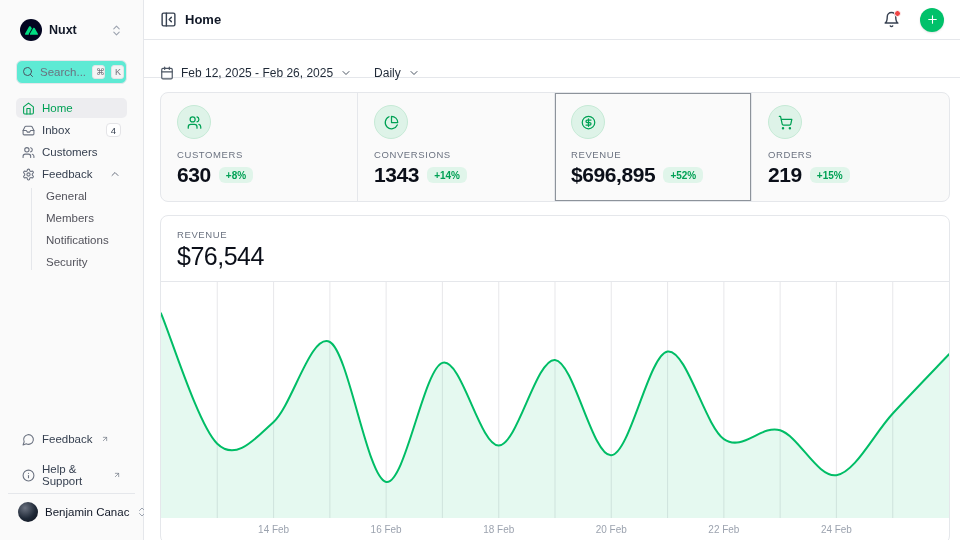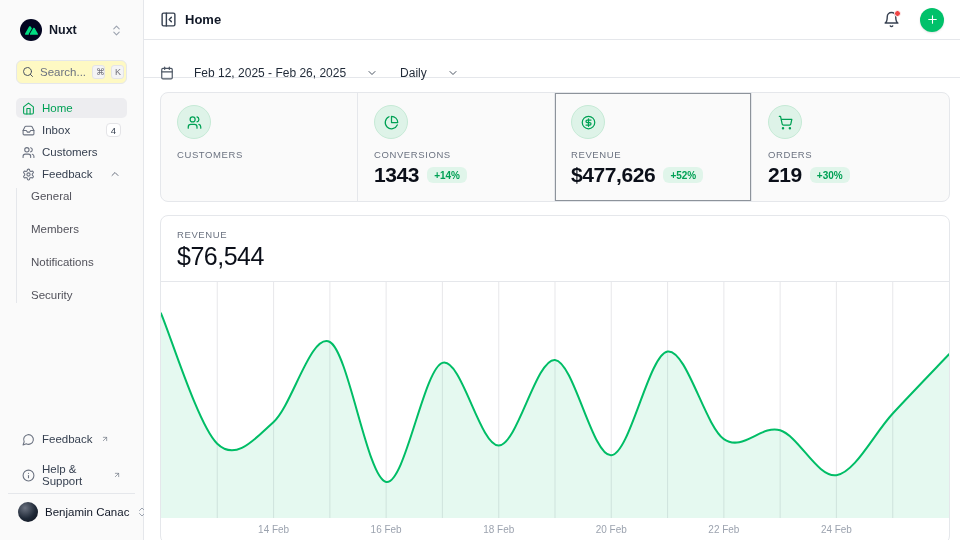--- a/index.html
+++ b/index.html
@@ -8,36 +8,36 @@
   .app { display:flex; width:960px; height:540px; }
 
   
   .sidebar { width:144px; min-width:144px; background:#fafafa; border-right:1px solid #e5e7eb;
     display:flex; flex-direction:column; padding:16px; }
   .team-row { display:flex; align-items:center; gap:7px; padding:3px 4px; border-radius:6px; }
   .team-logo { width:22px; height:22px; border-radius:50%; background:#020420; display:flex;
     align-items:center; justify-content:center; flex:none; }
   .team-name { font-size:12.5px; font-weight:700; color:#111827; flex:1; }
   .updown { color:#9ca3af; display:flex; }
-  .search-box { margin-top:16px; height:24px; background:#fef9c3; border:1px solid #e5e7eb;
+  .search-box { margin-top:16px; height:24px; background:#5eead4; border:1px solid #e5e7eb;
     border-radius:6px; display:flex; align-items:center; gap:6px; padding:0 5px; }
   .search-box .ph { flex:1; font-size:11.5px; color:#6b7280; }
   .kbd { font-size:9px; color:#71717a; background:#f4f4f5; border:1px solid #e4e4e7;
     border-radius:3px; padding:1px 3px; line-height:1.2; min-width:13px; text-align:center; }
   nav { margin-top:14px; display:flex; flex-direction:column; gap:2px; }
   .nav-item { display:flex; align-items:center; gap:7px; height:20px; padding:0 6px;
     border-radius:5px; font-size:11.5px; font-weight:500; color:#374151; cursor:pointer; }
   .nav-item .lbl { flex:1; }
   .nav-item.active { background:#ededf0; color:#00a155; }
   .nav-item.active svg { color:#00a155; }
   .nav-item svg { color:#6b7280; }
   .count-badge { font-size:9.5px; color:#374151; border:1px solid #e4e4e7; background:#fff;
     border-radius:4px; padding:0.5px 4px; }
-  .subnav { position:relative; padding-left:11px; display:flex;
-    flex-direction:column; gap:13px; }
+  .subnav { position:relative; margin-left:15px; padding-left:11px; display:flex;
+    flex-direction:column; gap:2px; }
   .subnav:before { content:""; position:absolute; left:0; top:2px; bottom:2px; width:1px;
     background:#e5e7eb; }
   .sub-item { height:20px; display:flex; align-items:center; font-size:11.5px; color:#52525b;
     font-weight:400; padding:0 4px; border-radius:5px; cursor:pointer; }
   .sb-footer { margin-top:auto; display:flex; flex-direction:column; gap:16px; }
   .ext { display:flex; align-items:flex-start; color:#6b7280; margin-left:1px; }
   .user-row { border-top:1px solid #e5e7eb; margin:8px -8px 0; padding:8px 10px 2px;
     display:flex; align-items:center; gap:7px; }
   .avatar { width:20px; height:20px; border-radius:50%; flex:none;
     background:radial-gradient(circle at 35% 30%, #6b7280 0%, #1f2937 55%, #0b0f19 100%); }
@@ -50,21 +50,21 @@
   .topbar .title { font-size:13px; font-weight:700; color:#111827; flex:1; }
   .icon-btn { display:flex; align-items:center; justify-content:center; cursor:pointer;
     color:#374151; position:relative; }
   .bell-dot { position:absolute; top:-1px; right:-1px; width:7px; height:7px;
     border-radius:50%; background:#ef4444; border:1.5px solid #fff; }
   .plus-btn { width:24px; height:24px; border-radius:50%; background:#00c16a; color:#fff;
     display:flex; align-items:center; justify-content:center; margin-left:12px; cursor:pointer;
     box-shadow:0 1px 2px rgba(0,0,0,.12); }
   .toolbar { height:38px; border-bottom:1px solid #e5e7eb; display:flex; align-items:center;
     padding:0 16px; gap:22px; }
-  .tool-btn { display:flex; align-items:center; gap:20px; font-size:12px; font-weight:500;
+  .tool-btn { display:flex; align-items:center; gap:7px; font-size:12px; font-weight:500;
     color:#1f2937; cursor:pointer;margin-top:28px; }
   .tool-btn svg { color:#4b5563; }
   .chev { color:#6b7280; display:flex; }
 
   .content { flex:1; padding:14px 10px 0 16px; overflow:hidden; }
 
   
   .stats-row { display:grid; grid-template-columns:repeat(4,1fr); background:#fafafa;
     border:1px solid #e5e7eb; border-radius:8px; overflow:hidden; }
   .stat-card { padding:12px 16px 14px; border-right:1px solid #e5e7eb; position:relative;
@@ -296,20 +296,24 @@
         <div class="stat-card">
           <span class="stat-icon">
             <svg class="lucide" width="15" height="15" viewBox="0 0 24 24" stroke-width="1.9">
                 <path d="M16 21v-2a4 4 0 0 0-4-4H6a4 4 0 0 0-4 4v2"></path>
                 <circle cx="9" cy="7" r="4"></circle>
                 <path d="M22 21v-2a4 4 0 0 0-3-3.87"></path>
                 <path d="M16 3.13a4 4 0 0 1 0 7.75"></path>
               </svg>
           </span>
           <div class="stat-label">CUSTOMERS</div>
+          <div class="stat-value-row">
+            <span class="stat-value">630</span>
+            <span class="delta-badge">+8%</span>
+          </div>
         </div>
 
         <div class="stat-card">
           <span class="stat-icon">
             <svg class="lucide" width="15" height="15" viewBox="0 0 24 24" stroke-width="1.9">
                 <path d="M21.21 15.89A10 10 0 1 1 8 2.83"></path>
                 <path d="M22 12A10 10 0 0 0 12 2v10z"></path>
               </svg>
           </span>
           <div class="stat-label">CONVERSIONS</div>
@@ -322,37 +326,37 @@
         <div class="stat-card selected">
           <span class="stat-icon">
             <svg class="lucide" width="15" height="15" viewBox="0 0 24 24" stroke-width="1.9">
                 <circle cx="12" cy="12" r="10"></circle>
                 <path d="M16 8h-6a2 2 0 1 0 0 4h4a2 2 0 1 1 0 4H8"></path>
                 <path d="M12 18V6"></path>
               </svg>
           </span>
           <div class="stat-label">REVENUE</div>
           <div class="stat-value-row">
-            <span class="stat-value">$477,626</span>
+            <span class="stat-value">$696,895</span>
             <span class="delta-badge">+52%</span>
           </div>
         </div>
 
         <div class="stat-card">
           <span class="stat-icon">
             <svg class="lucide" width="15" height="15" viewBox="0 0 24 24" stroke-width="1.9">
                 <circle cx="8" cy="21" r="1"></circle>
                 <circle cx="19" cy="21" r="1"></circle>
                 <path d="M2.05 2.05h2l2.66 12.42a2 2 0 0 0 2 1.58h9.78a2 2 0 0 0 1.95-1.57l1.65-7.43H5.12"></path>
               </svg>
           </span>
           <div class="stat-label">ORDERS</div>
           <div class="stat-value-row">
             <span class="stat-value">219</span>
-            <span class="delta-badge">+30%</span>
+            <span class="delta-badge">+15%</span>
           </div>
         </div>
       </div>
 
       <div class="chart-card">
         <div class="chart-head">
           <div class="chart-label">REVENUE</div>
           <div class="chart-value">$76,544</div>
         </div>
         <svg class="chart-plot" viewBox="0 0 790 258" preserveAspectRatio="none">

